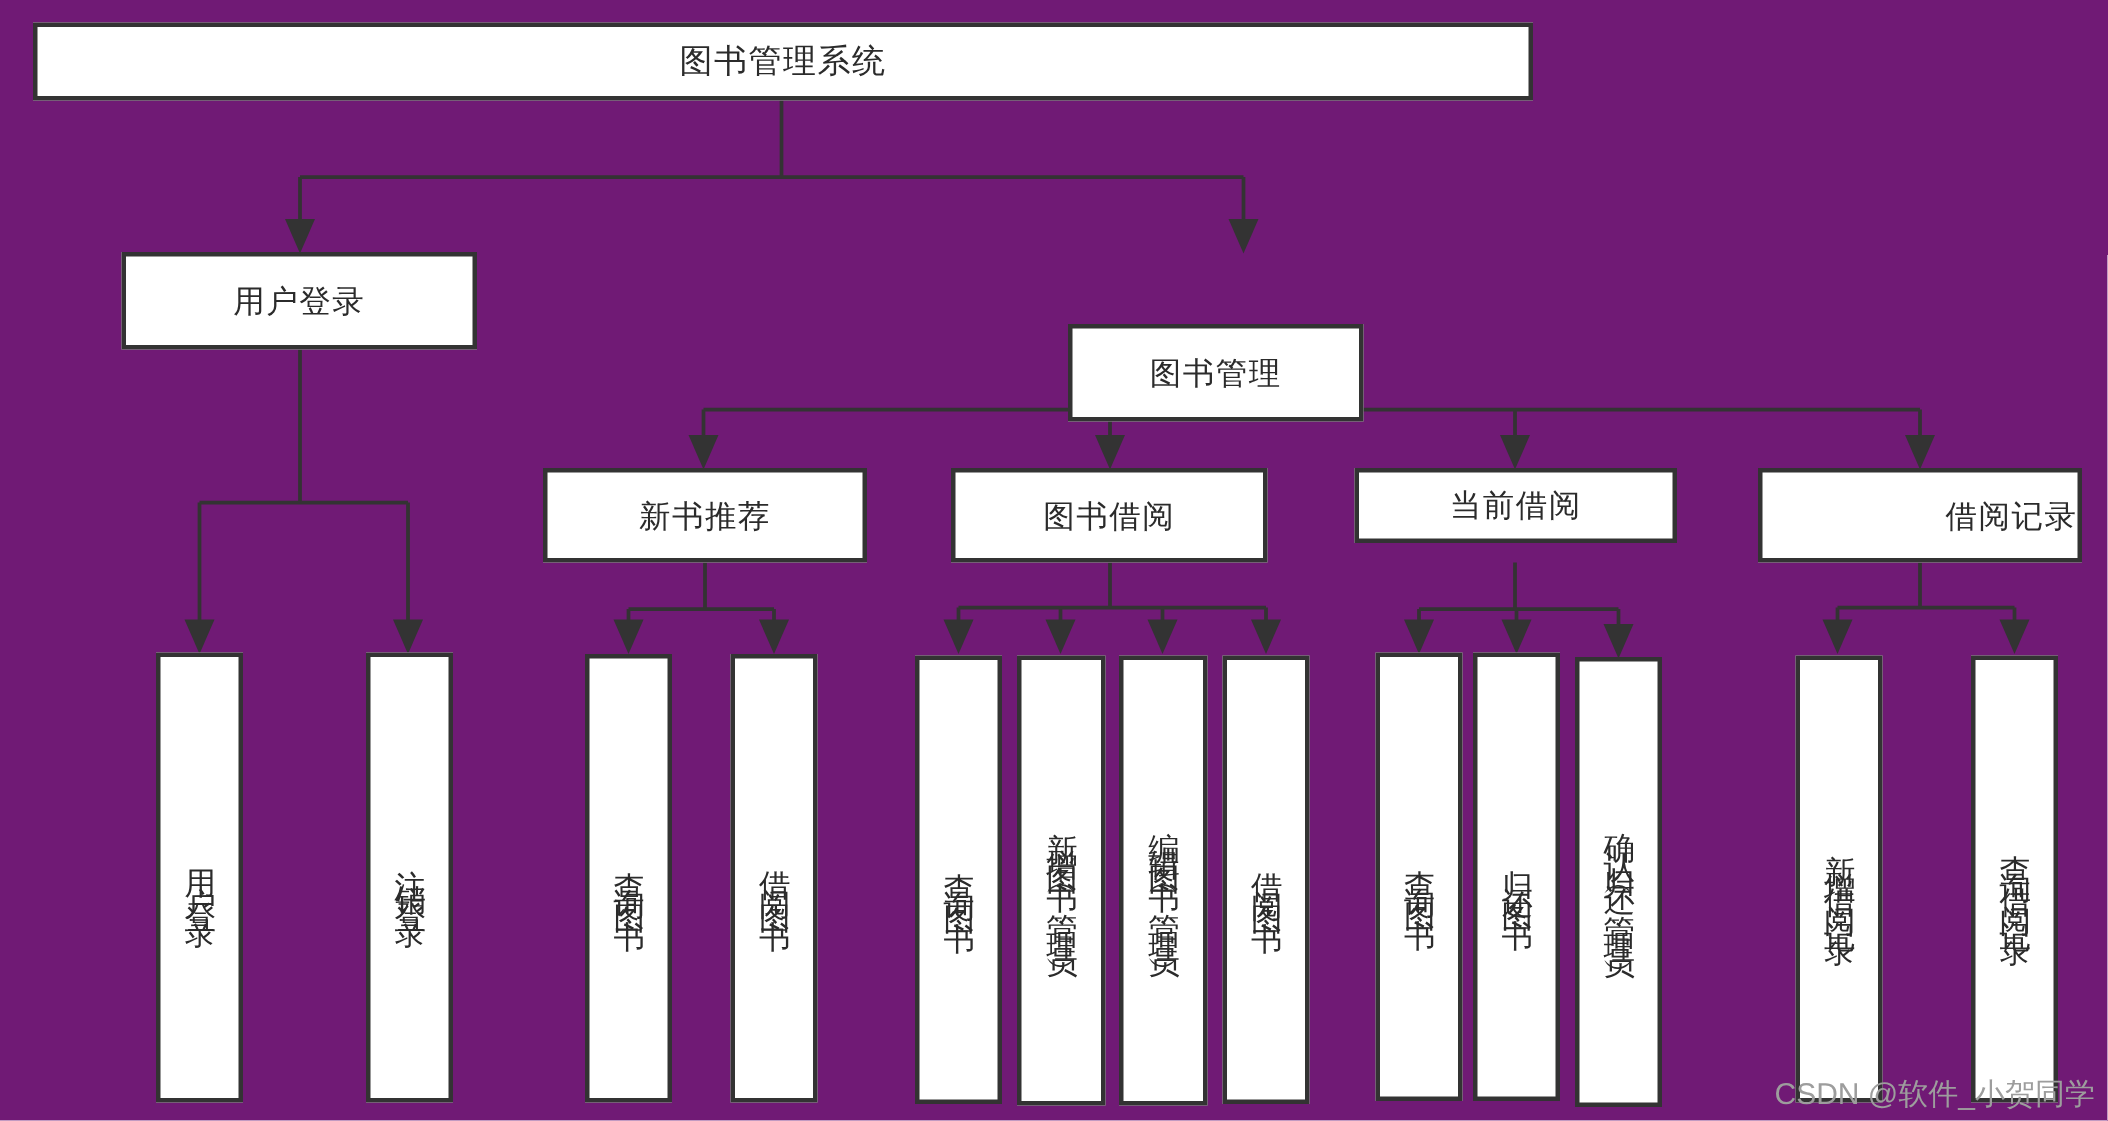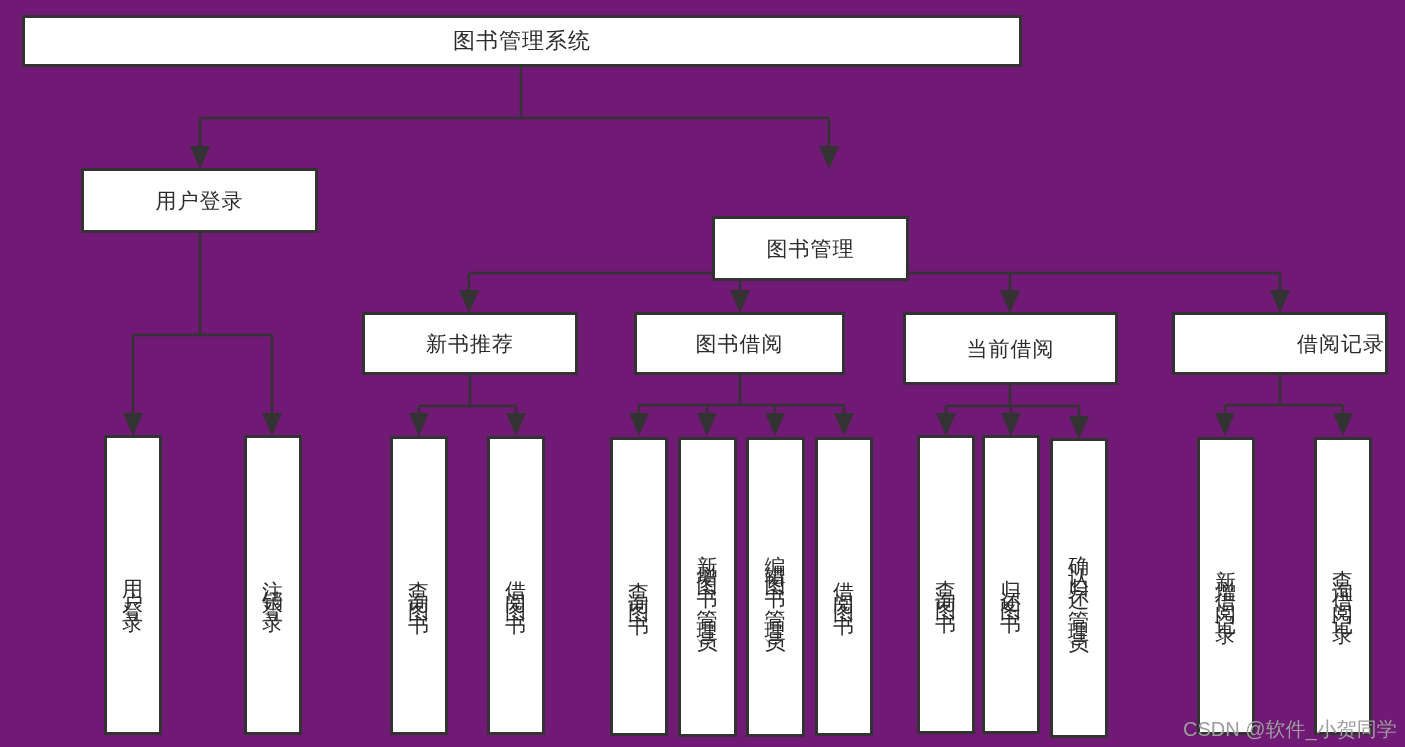--- a/index.html
+++ b/index.html
@@ -106,21 +106,21 @@
   <div class="node hbox" style="left:712px; top:168px; width:197px; height:65px;margin-top:48px;">
     <span class="lbl">图书管理</span>
   </div>
 
   <div class="node hbox" style="left:634px; top:312px; width:211px; height:63px;">
     <span class="lbl">图书借阅</span>
   </div>
   <div class="node hbox" style="left:362px; top:312px; width:216px; height:63px;">
     <span class="lbl">新书推荐</span>
   </div>
-  <div class="node hbox" style="left:903px; top:312px; width:215px; height:73px;">
+  <div class="node hbox" style="left:903px; top:312px; width:215px; height:50px;">
     <span class="lbl">当前借阅</span>
   </div>
   <div class="node hbox" style="left:1172px; top:312px; width:216px; height:63px;justify-content:flex-end;">
     <span class="lbl">借阅记录</span>
   </div>
 
   <div class="node vbox" style="left:104px; top:435px; width:58px; height:300px;">
     <span class="lbl">用户登录</span>
   </div>
   <div class="node vbox" style="left:244px; top:435px; width:58px; height:300px;">

